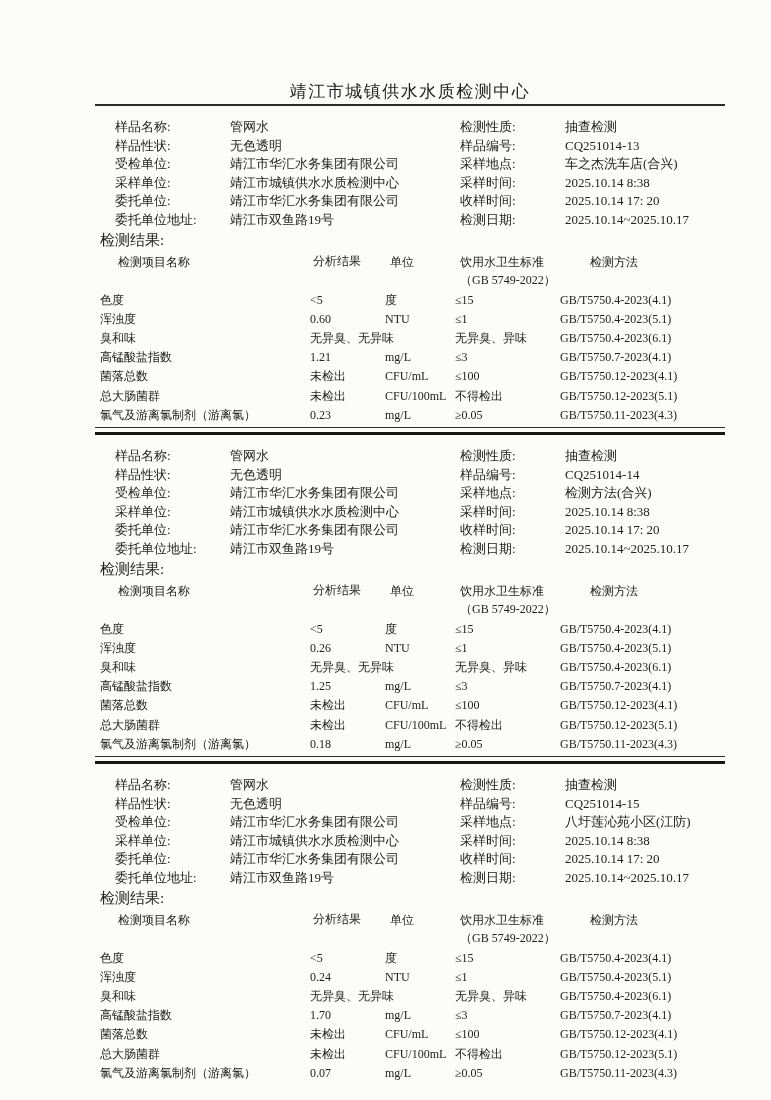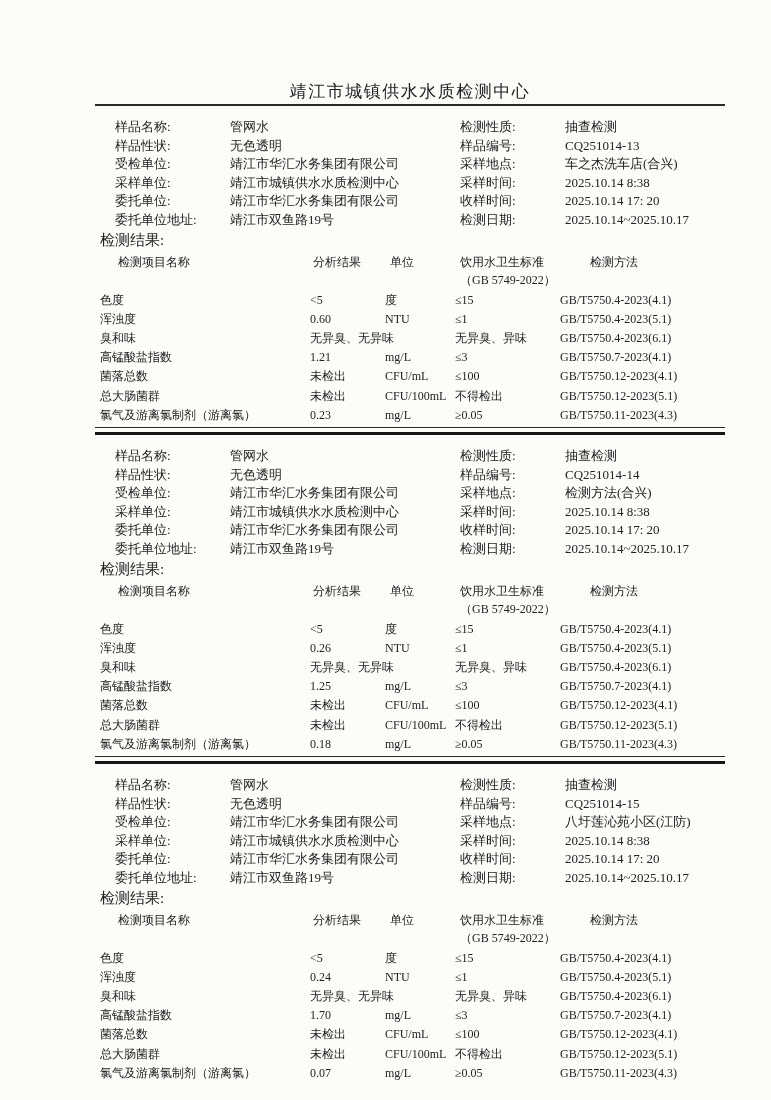--- a/index.html
+++ b/index.html
@@ -31,21 +31,21 @@
   .results-label { font-size: 15px; line-height: 19px; padding-left: 5px; margin-top: 1px; }
 
   .thead, .trow {
     display: grid;
     grid-template-columns: 215px 75px 70px 105px 1fr;
     font-size: 12px;
   }
   .thead { line-height: 18px; margin-top: 3px; }
   .thead span, .trow span { white-space: nowrap; }
   .th1 { padding-left: 23px; }
-  .th2 { padding-left: 3px; }
+  .th2 { padding-left: 3px; font-family: Liberation Mono, monospace; }
   .th3 { padding-left: 5px; }
   .th4 { padding-left: 5px; }
   .th5 { padding-left: 30px; }
   .tbl { margin-top: 2px; }
   .trow { line-height: 19.2px; }
   .td1 { padding-left: 5px; }
 
   .sec-rule-thin  { border-top: 1.5px solid #2b2b2b; margin-top: 2px; }
   .sec-rule-thick { border-top: 3px solid #161616; margin-top: 4px; margin-bottom: 4px; }
 

